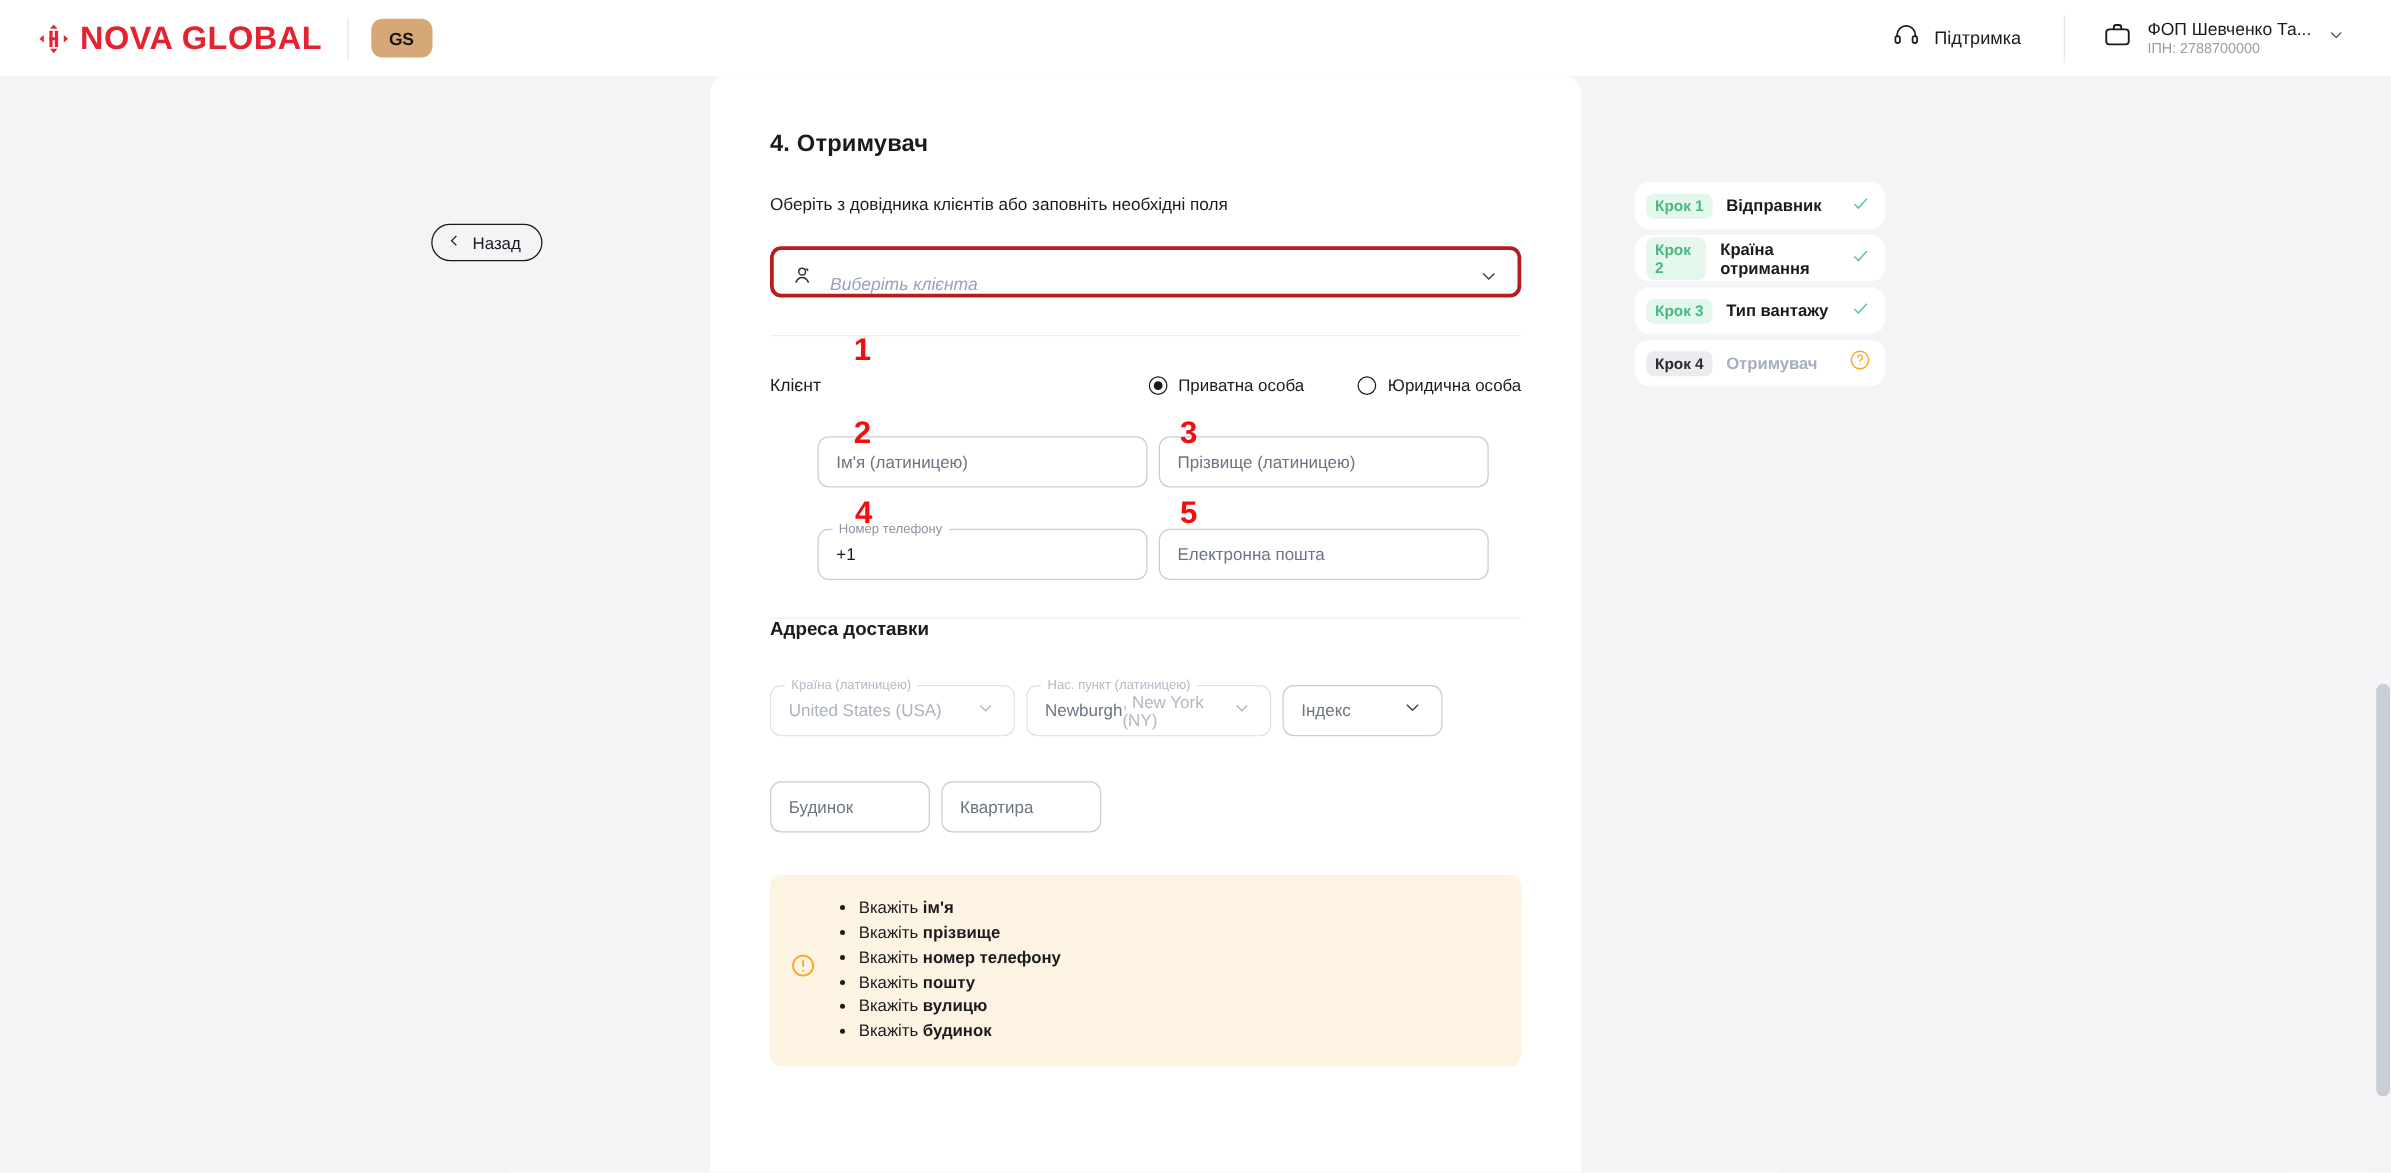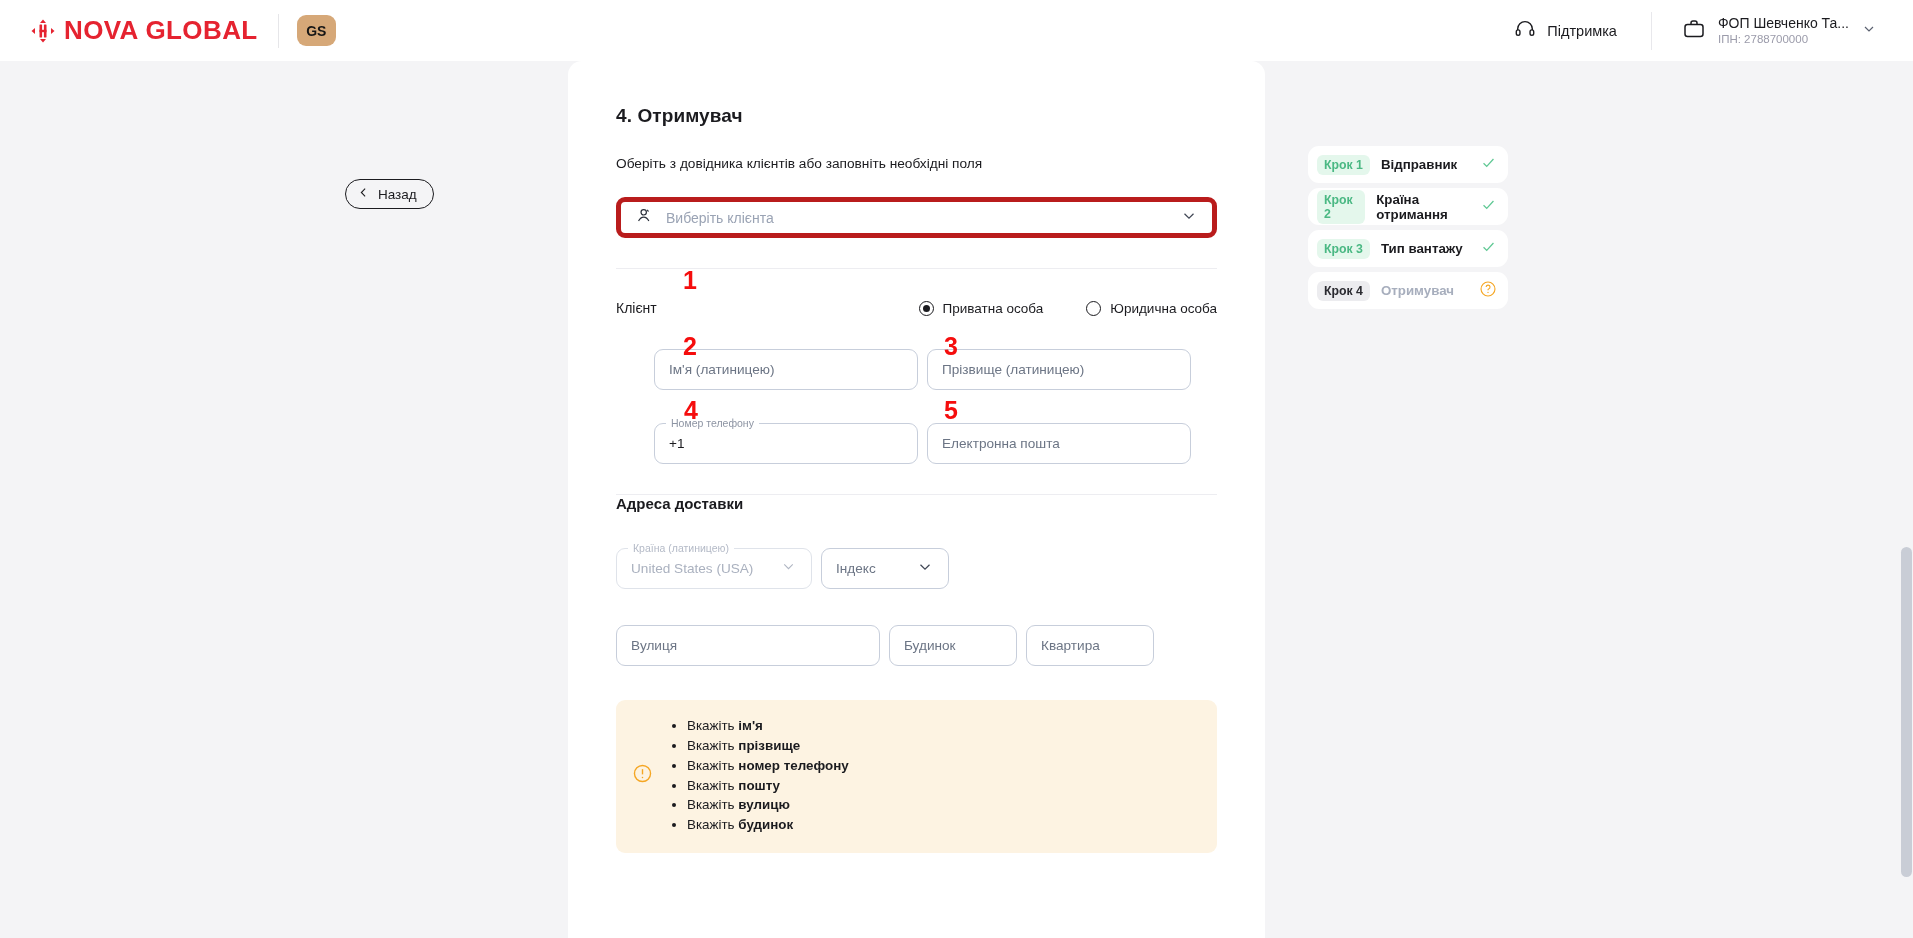--- a/index.html
+++ b/index.html
@@ -17,21 +17,21 @@
     background: #ffffff; display: flex; align-items: center;
     z-index: 20;
   }
   .brand { display: flex; align-items: center; margin-left: 30px; }
   .brand-mark { width: 26px; height: 26px; position: relative; margin-right: 8px; }
   .brand-name {
     font-size: 26px; font-weight: bold; color: #e52330; letter-spacing: .4px;
   }
   .brand-sep { width: 1px; height: 34px; background: #e6e6e9; margin: 0 18px 0 20px; }
   .gs-badge {
-    width: 39px; height: 31px; border-radius: 9px; background: #d6a878;
+    width: 49px; height: 31px; border-radius: 9px; background: #d6a878;
     display: flex; align-items: center; justify-content: center;
     color: #151515; font-size: 14px; font-weight: bold; letter-spacing: -0.3px;
   }
   .header-right { margin-left: auto; display: flex; align-items: center; height: 61px; }
   .support { display: flex; align-items: center; gap: 11px; padding-right: 34px; }
   .support-label { font-size: 14.5px; color: #1b1b1f; }
   .hdr-divider { width: 1px; height: 38px; background: #e8e8ec; }
   .account { display: flex; align-items: center; gap: 12px; padding: 0 36px 0 30px; }
   .acct-text { display: flex; flex-direction: column; line-height: 1.25; }
   .acct-name { font-size: 14px; color: #1b1b1f; font-weight: 500; }
@@ -51,23 +51,24 @@
   
   .panel {
     position: absolute; left: 568px; top: 0; width: 697px; min-height: 877px;
     background: #ffffff; border-radius: 14px 14px 0 0;
     padding: 44px 48px 0 48px;
   }
   .panel-title { font-size: 19px; font-weight: bold; color: #1b1b1f; letter-spacing: .1px; }
   .panel-sub { margin-top: 29px; font-size: 13.7px; color: #1b1b1f; }
 
   .select-box {
-    margin-top: 26px; height: 41px; border: 5px solid #b91c1c; border-radius: 9px;
-    display: flex; align-items: center; padding: 0 14px 0 14px; background: #fff;
+    margin-top: 26px; height: 41px; border: 3px solid #b91c1c; border-radius: 9px;
+    display: flex; align-items: flex-end; padding: 0 14px 0 14px; background: #fff;
     cursor: pointer;
+    font-style: italic;
   }
   .select-box .ph { font-size: 14px; color: #9aa3b4; margin-left: 12px; }
   .select-box .chev { margin-left: auto; }
 
   .divider { height: 1px; background: #ededf1; margin: 30px 0 0 0; }
 
   .row-client { display: flex; align-items: center; margin-top: 31px; justify-content: space-between; }
   .lbl-client { font-size: 14px; color: #1b1b1f; font-weight: 500; width: 278px; }
   .radio-group { display: flex; align-items: center; gap: 43px; }
   .radio { display: flex; align-items: center; gap: 9px; cursor: pointer; }
@@ -275,34 +276,41 @@
       <div class="addr-row">
         <div class="fld w-country disabled">
           <span class="float-lbl">Країна (латиницею)</span>
           <span class="val">United States (USA)</span>
           <span class="chev-right">
             <svg width="17" height="17" viewBox="0 0 24 24" fill="none" stroke="#b0b6c3" stroke-width="1.6">
                 <path d="M6 9l6 6 6-6"></path>
               </svg>
           </span>
         </div>
+        <div class="fld w-city disabled">
+          <span class="float-lbl">Нас. пункт (латиницею)</span>
+          <span class="city-city">Newburgh</span>
+          <span class="city-rest">, New York (NY)</span>
+          <span class="chev-right">
+            <svg width="17" height="17" viewBox="0 0 24 24" fill="none" stroke="#b0b6c3" stroke-width="1.6">
+                <path d="M6 9l6 6 6-6"></path>
+              </svg>
+          </span>
+        </div>
         <div class="fld w-index">
           <span class="ph">Індекс</span>
           <span class="chev-right">
             <svg width="18" height="18" viewBox="0 0 24 24" fill="none" stroke="#3f4654" stroke-width="1.6">
                 <path d="M6 9l6 6 6-6"></path>
               </svg>
           </span>
         </div>
       </div>
 
       <div class="addr-row">
-        <div class="fld w-street">
-          <span class="ph">Вулиця</span>
-        </div>
         <div class="fld w-house">
           <span class="ph">Будинок</span>
         </div>
         <div class="fld w-apt">
           <span class="ph">Квартира</span>
         </div>
       </div>
 
       <div class="warn">
         <span class="warn-icon">

